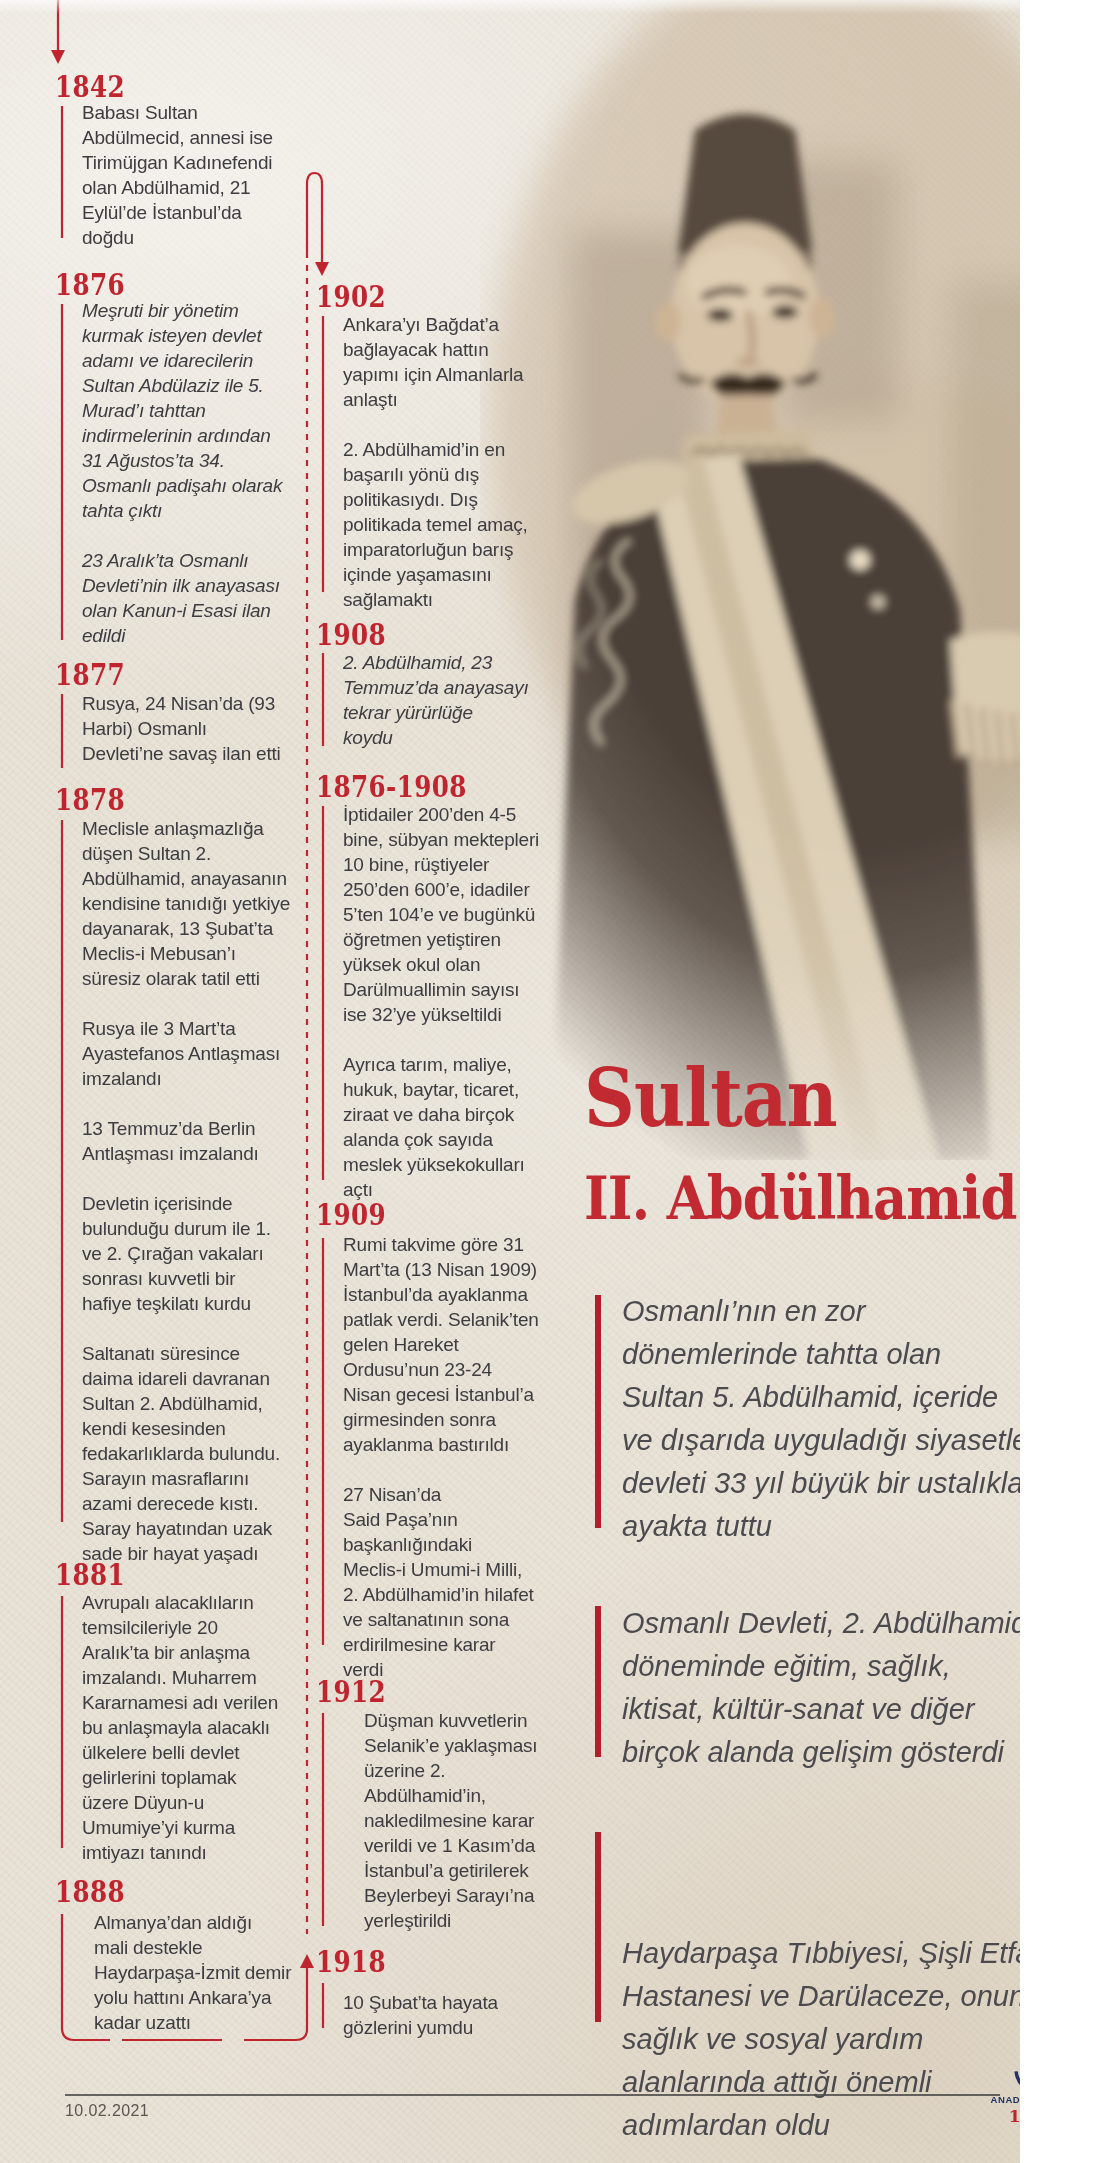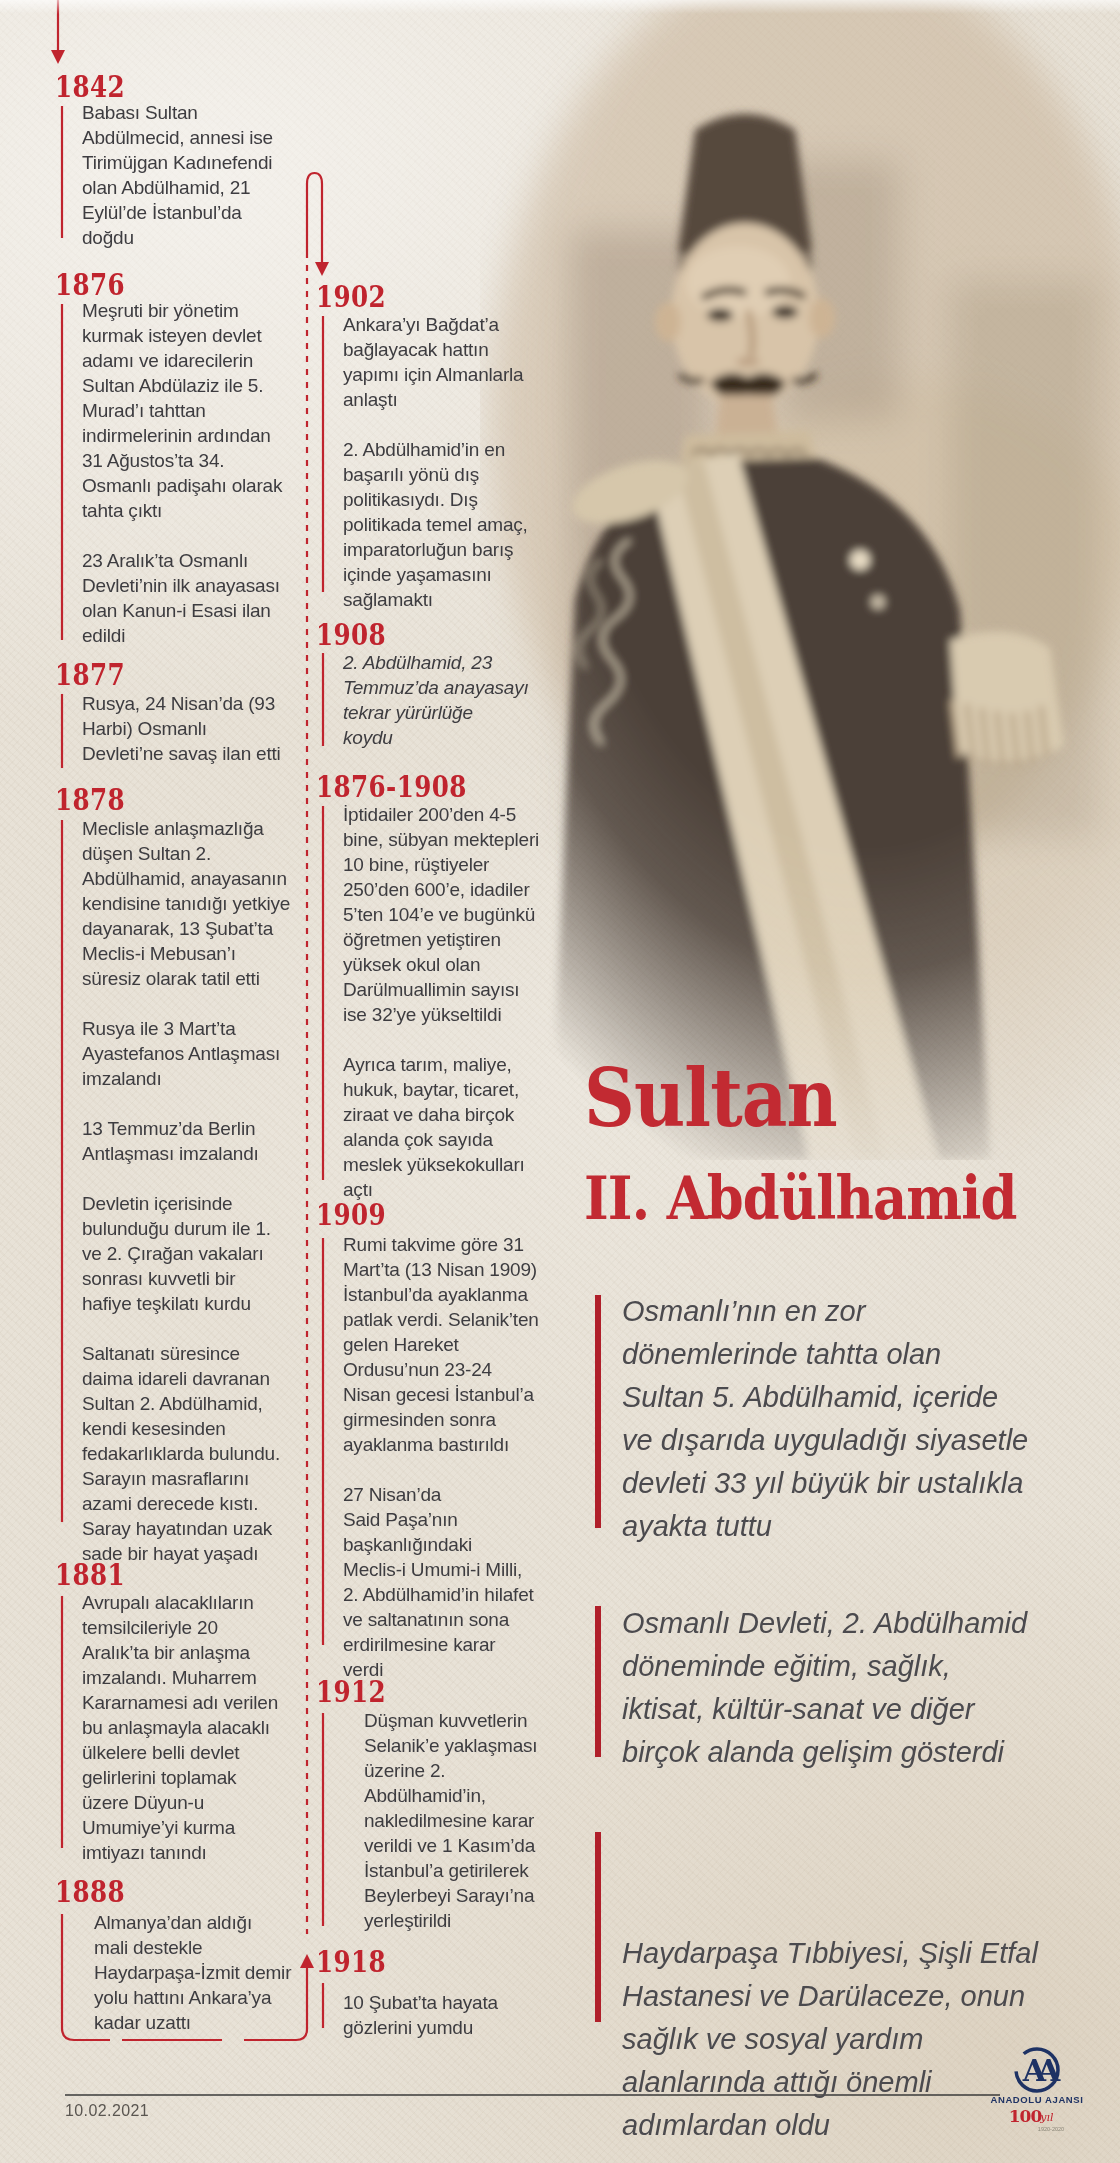--- a/index.html
+++ b/index.html
@@ -1,17 +1,17 @@
 <!DOCTYPE html>
 <html><head>
 <meta charset="utf-8">
 <style>
   html,body{margin:0;padding:0;}
   .canvas{
-    position:relative;width:1120px;height:2163px;overflow:hidden;
+    position:relative;width:1020px;height:2163px;overflow:hidden;
     background-color:#e8e2d7;
     background-image:
       radial-gradient(1300px 900px at 18% 8%, rgba(255,255,255,.55), transparent 62%),
       radial-gradient(1000px 800px at 90% 95%, rgba(196,175,144,.30), transparent 70%),
       radial-gradient(700px 500px at 50% 50%, rgba(255,255,255,.18), transparent 70%),
       repeating-linear-gradient(43deg, rgba(158,136,106,.05) 0 2px, transparent 2px 6px),
       repeating-linear-gradient(-47deg, rgba(120,100,78,.04) 0 1px, transparent 1px 5px);
     font-family:"Liberation Sans", sans-serif;
   }
   .canvas::before{
@@ -139,21 +139,21 @@
 
   <div class="year" style="left:55px;top:72px;">1842</div>
   <div class="entry-text" style="left:82px;top:100px;">Babası Sultan
 Abdülmecid, annesi ise
 Tirimüjgan Kadınefendi
 olan Abdülhamid, 21
 Eylül’de İstanbul’da
 doğdu</div>
 
   <div class="year" style="left:55px;top:270px;">1876</div>
-  <div class="entry-text" style="left:82px;top:298px;">Meşruti bir yönetim
+  <div class="entry-text" style="left:82px;top:298px;font-style:italic;">Meşruti bir yönetim
 kurmak isteyen devlet
 adamı ve idarecilerin
 Sultan Abdülaziz ile 5.
 Murad’ı tahttan
 indirmelerinin ardından
 31 Ağustos’ta 34.
 Osmanlı padişahı olarak
 tahta çıktı
 
 23 Aralık’ta Osmanlı

